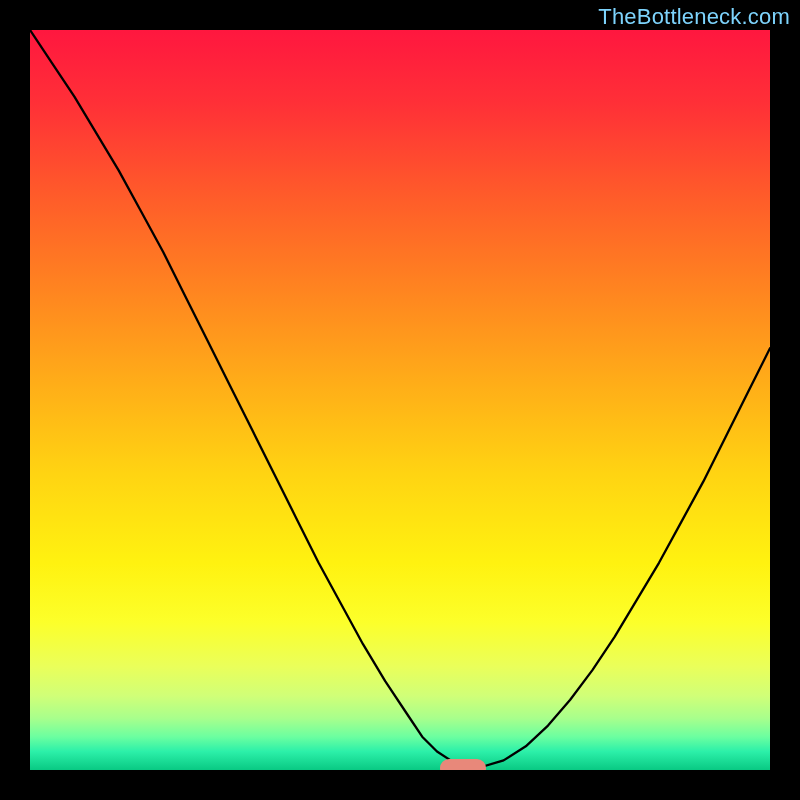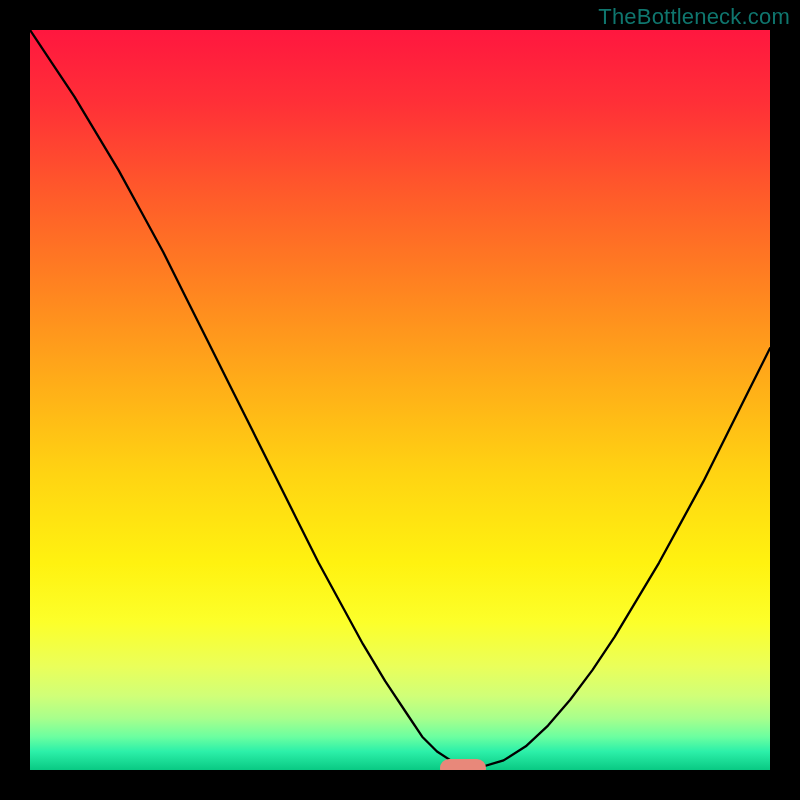--- a/index.html
+++ b/index.html
@@ -24,21 +24,21 @@
     left: 30px;
     top: 30px;
     width: 740px;
     height: 740px;
     overflow: hidden;
   }
   .watermark {
     position: absolute;
     top: 4px;
     right: 10px;
-    color: #0f766e;
+    color: #7dd3fc;
     font-size: 22px;
     font-weight: 500;
     letter-spacing: 0.2px;
     z-index: 10;
   }
   svg {
     display: block;
   }
   .bullet {
     position: absolute;

